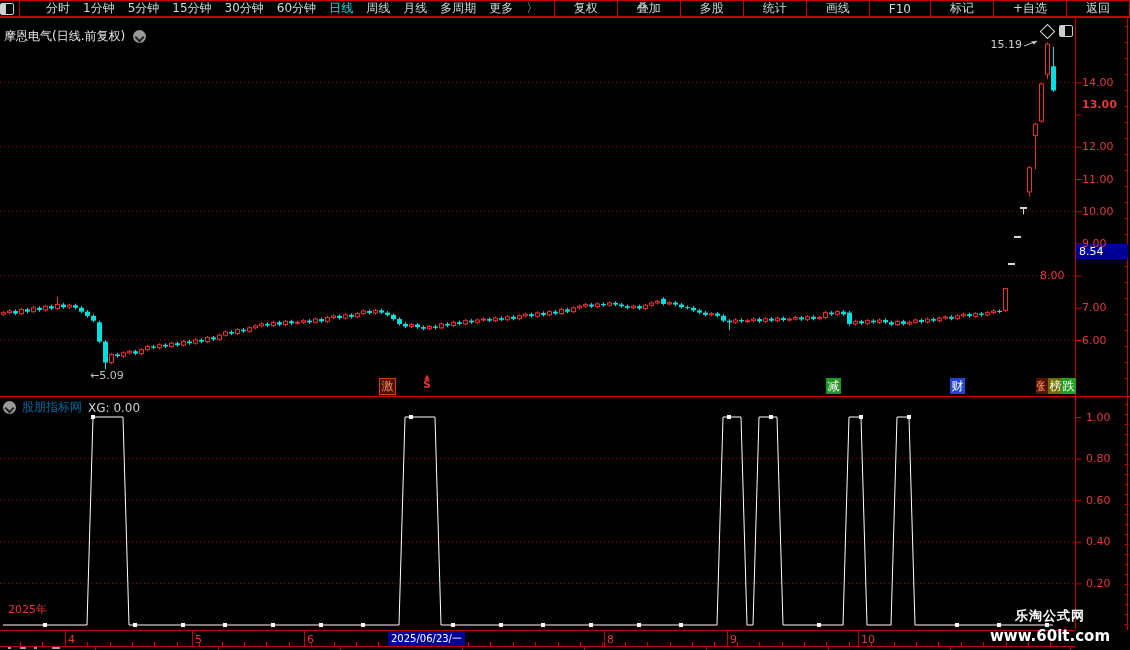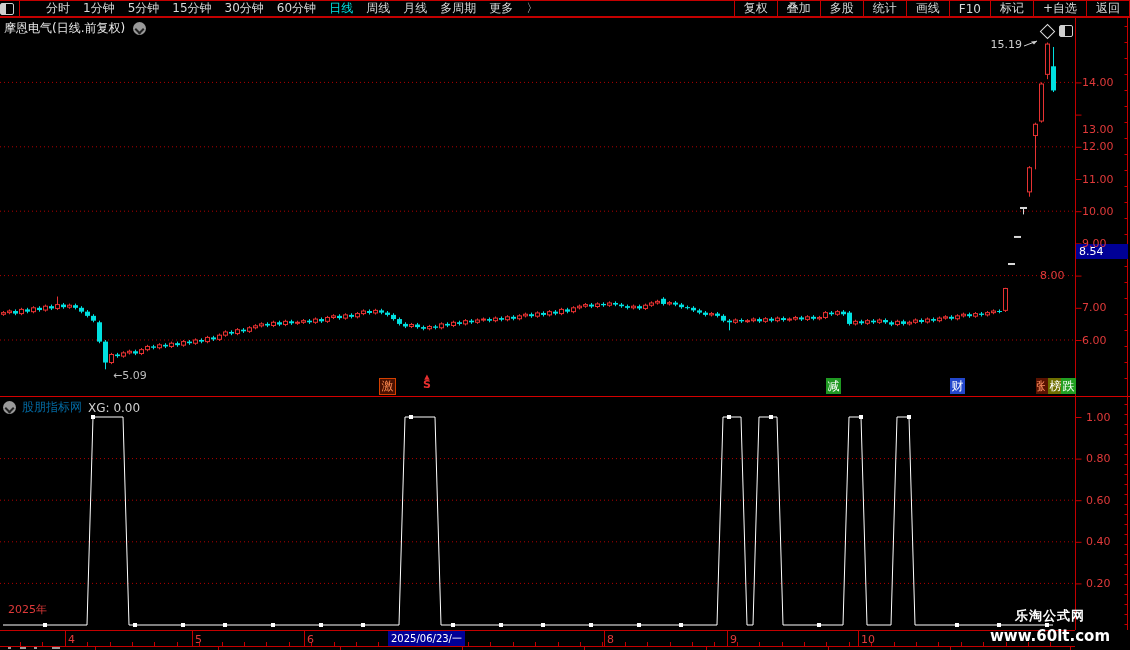--- a/index.html
+++ b/index.html
@@ -7,38 +7,38 @@
   .abs{position:absolute;}
   #stage{position:relative;width:1010px;height:650px;background:#000;}
   #chart-svg{position:absolute;left:0;top:0;}
   
   #toolbar{left:0;top:0;width:1130px;height:17px;border-top:1px solid #c40000;border-bottom:1px solid #c40000;
     box-sizing:border-box;display:flex;align-items:center;color:#d8d8d8;font-size:12px;}
   #tb-left{display:flex;align-items:center;gap:13px;padding-left:26px;flex:1;white-space:nowrap;}
   #tb-left .tbi{cursor:default;}
   #tb-left .active{color:#00e5e5;}
   #tb-right{display:flex;align-items:stretch;height:100%;}
-  #tb-right .tbb{display:flex;align-items:center;padding:0 9px;border-left:1px solid #c40000;white-space:nowrap;}
+  #tb-right .tbb{display:flex;align-items:center;padding:0 19px;border-left:1px solid #c40000;white-space:nowrap;}
   #tb-right .tbb:last-child{border-right:1px solid #c40000;}
   .winicon{width:12px;height:10px;border:1px solid #cfcfcf;border-radius:2px;position:relative;background:#000;}
   .winicon::after{content:"";position:absolute;left:0;top:0;bottom:0;width:5px;background:#cfcfcf;}
   #tb-sep{width:1px;height:17px;background:#c40000;margin-left:5px;}
   
-  #title-row{left:4px;top:20px;color:#e8e8e8;font-size:12px;display:flex;align-items:center;gap:8px;}
+  #title-row{left:4px;top:28px;color:#e8e8e8;font-size:12px;display:flex;align-items:center;gap:8px;}
   .circ-chev{width:13px;height:13px;border-radius:50%;background:#9a9a9a;position:relative;}
   .circ-chev::after{content:"";position:absolute;left:3px;top:4px;width:5px;height:5px;
     border-right:2px solid #222;border-bottom:2px solid #222;transform:rotate(45deg);}
   
   #diamond-icon{left:1042px;top:26px;width:9px;height:9px;border:1px solid #dcdcdc;transform:rotate(45deg);}
   #maxi-icon{left:1059px;top:25px;}
   
   .plabel{position:absolute;color:#e03a3a;font-size:11px;line-height:11px;}
   
   #hi-label{left:985px;top:38px;width:37px;color:#cfcfcf;font-size:11px;text-align:right;}
-  #lo-label{left:113px;top:369px;color:#bfbfbf;font-size:11px;}
+  #lo-label{left:90px;top:369px;color:#bfbfbf;font-size:11px;}
   
   #price-box{left:1076px;top:244px;width:52px;height:15px;background:#000096;color:#fff;
     font-size:11px;line-height:15px;padding-left:3px;box-sizing:border-box;}
   #date-box{left:388px;top:631px;width:77px;height:15px;background:#000096;color:#fff;
     font-size:10px;line-height:15px;text-align:center;}
   
   #ind-header{left:3px;top:399px;display:flex;align-items:center;gap:6px;font-size:12px;}
   #ind-name{color:#0369a1;}
   #ind-xg{color:#cfcfcf;}
   
@@ -622,21 +622,21 @@
   <div id="maxi-icon" class="abs winicon"></div>
 
   <div id="hi-label" class="abs">15.19</div>
   <div id="lo-label" class="abs">←5.09</div>
 
   <div id="price-box" class="abs">8.54</div>
   <div id="date-box" class="abs">2025/06/23/一</div>
 
   <div id="main-ylabels">
       <div class="plabel" style="left: 1082px; top: 76.9px;">14.00</div>
-      <div class="plabel" style="left: 1082px; top: 124px;">13.00</div>
+      <div class="plabel" style="left: 1082px; top: 99px; font-weight: bold;">13.00</div>
       <div class="plabel" style="left: 1082px; top: 141.3px; text-align: center;">12.00</div>
       <div class="plabel" style="left: 1082px; top: 173.5px;">11.00</div>
       <div class="plabel" style="left: 1082px; top: 205.7px;">10.00</div>
       <div class="plabel" style="left: 1082px; top: 237.9px;">9.00</div>
       <div class="plabel" style="left: 1040px; top: 270.1px;">8.00</div>
       <div class="plabel" style="left: 1082px; top: 302.3px;">7.00</div>
       <div class="plabel" style="left: 1082px; top: 334.5px;">6.00</div>
     </div>
   <div id="ind-ylabels">
       <div class="plabel" style="left: 1086px; top: 411.5px;">1.00</div>

